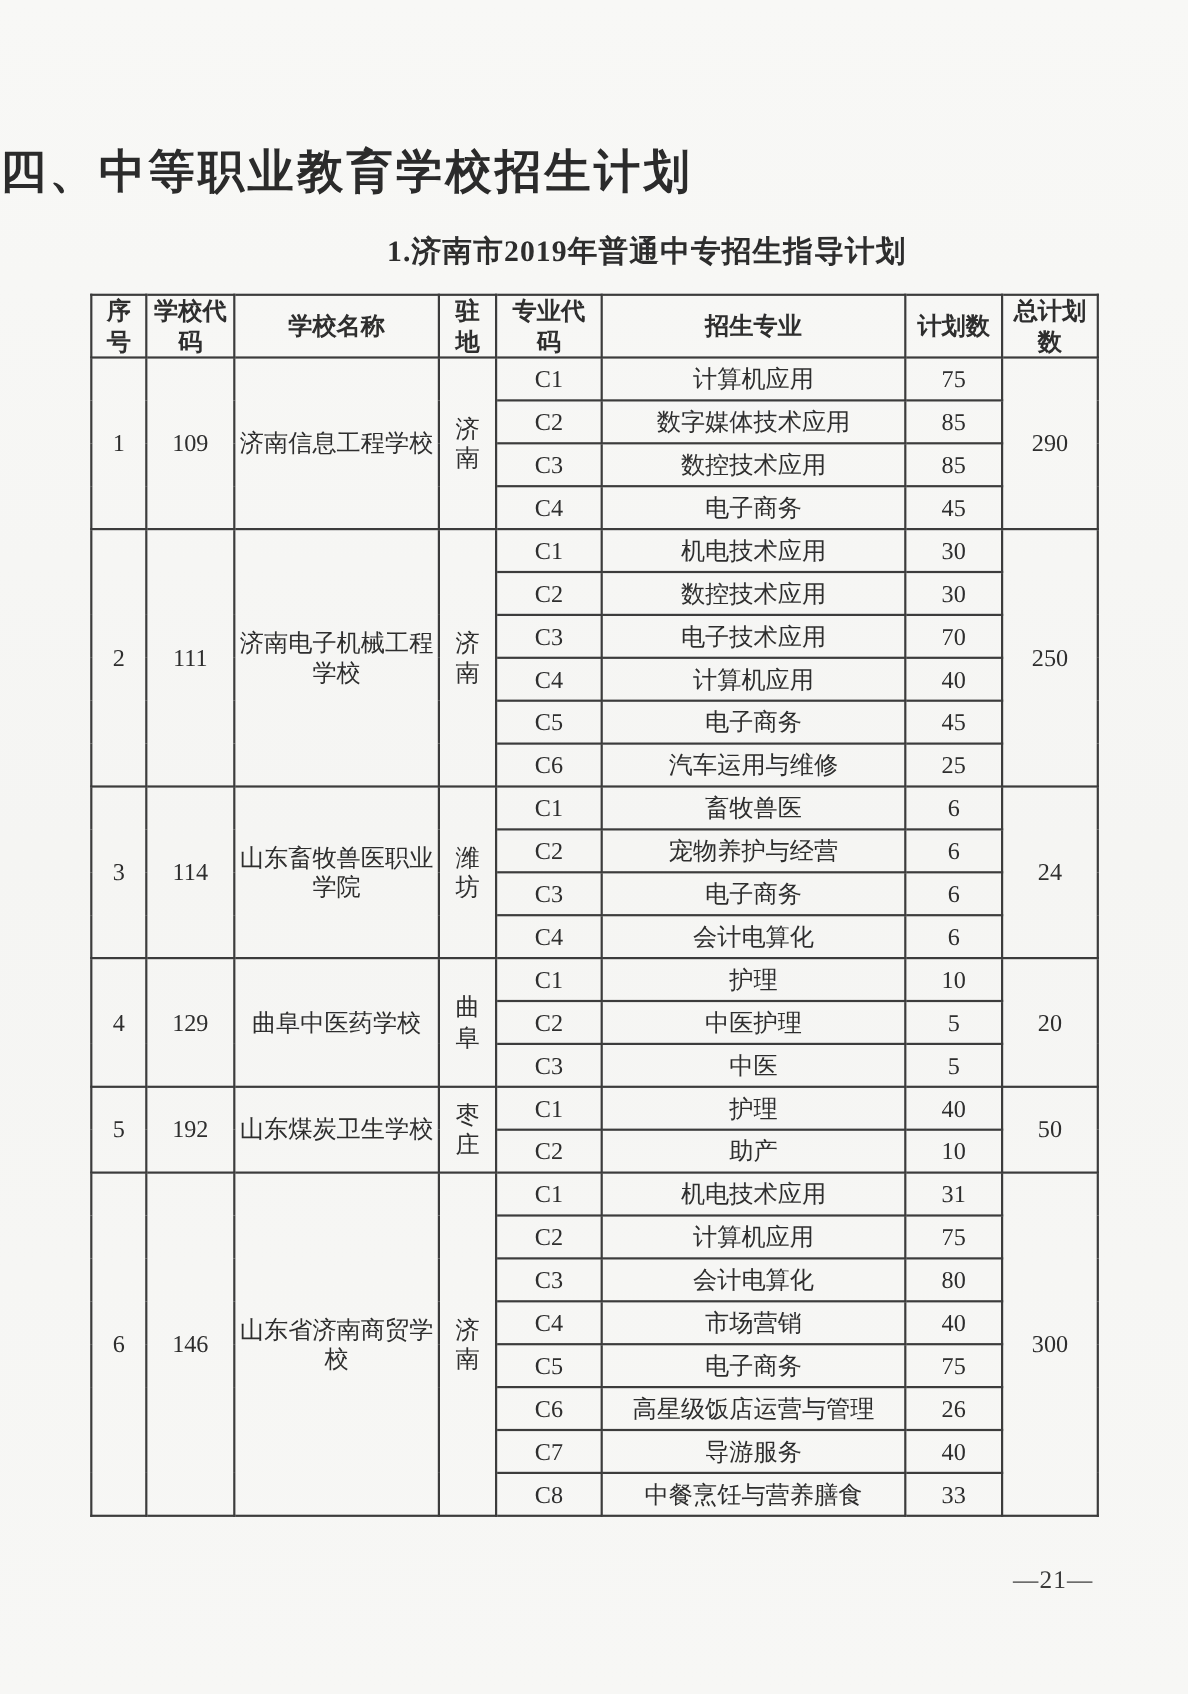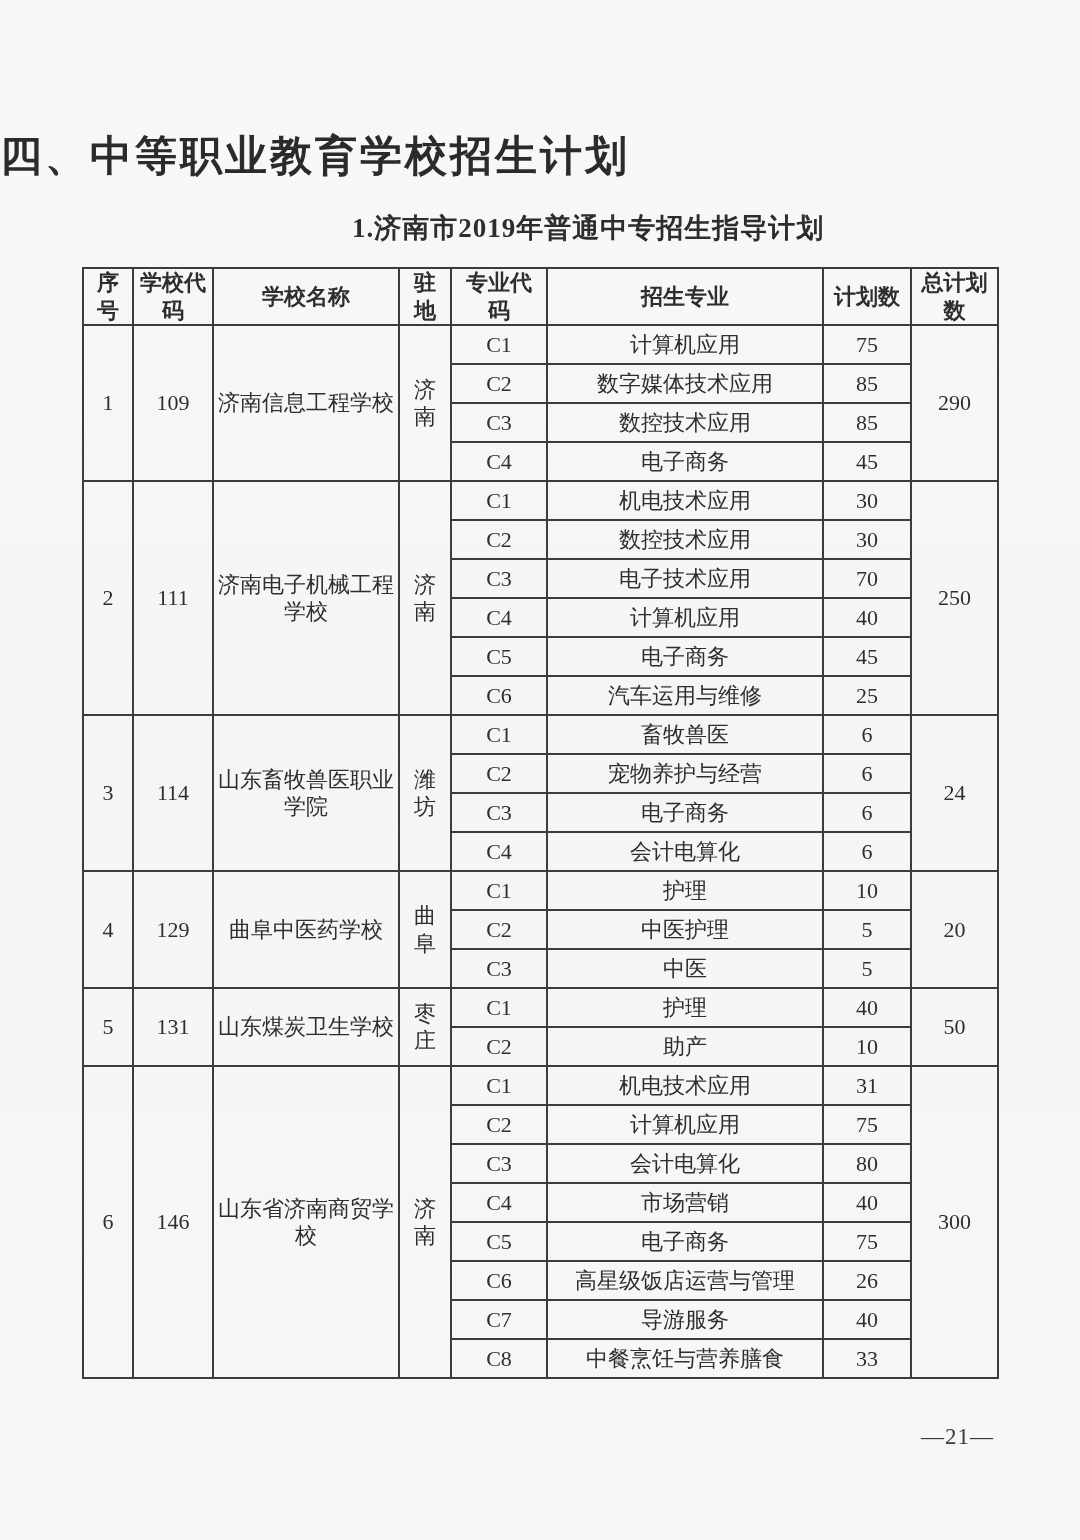--- a/index.html
+++ b/index.html
@@ -233,21 +233,21 @@
         <td>5</td>
       </tr>
       <tr>
         <td>C3</td>
         <td class="major-name">中医</td>
         <td>5</td>
       </tr>
 
       <tr>
         <td rowspan="2">5</td>
-        <td rowspan="2">131</td>
+        <td rowspan="2">192</td>
         <td rowspan="2" class="school-name">山东煤炭卫生学校</td>
         <td rowspan="2">枣庄</td>
         <td>C1</td>
         <td class="major-name">护理</td>
         <td>40</td>
         <td rowspan="2">50</td>
       </tr>
       <tr>
         <td>C2</td>
         <td class="major-name">助产</td>

